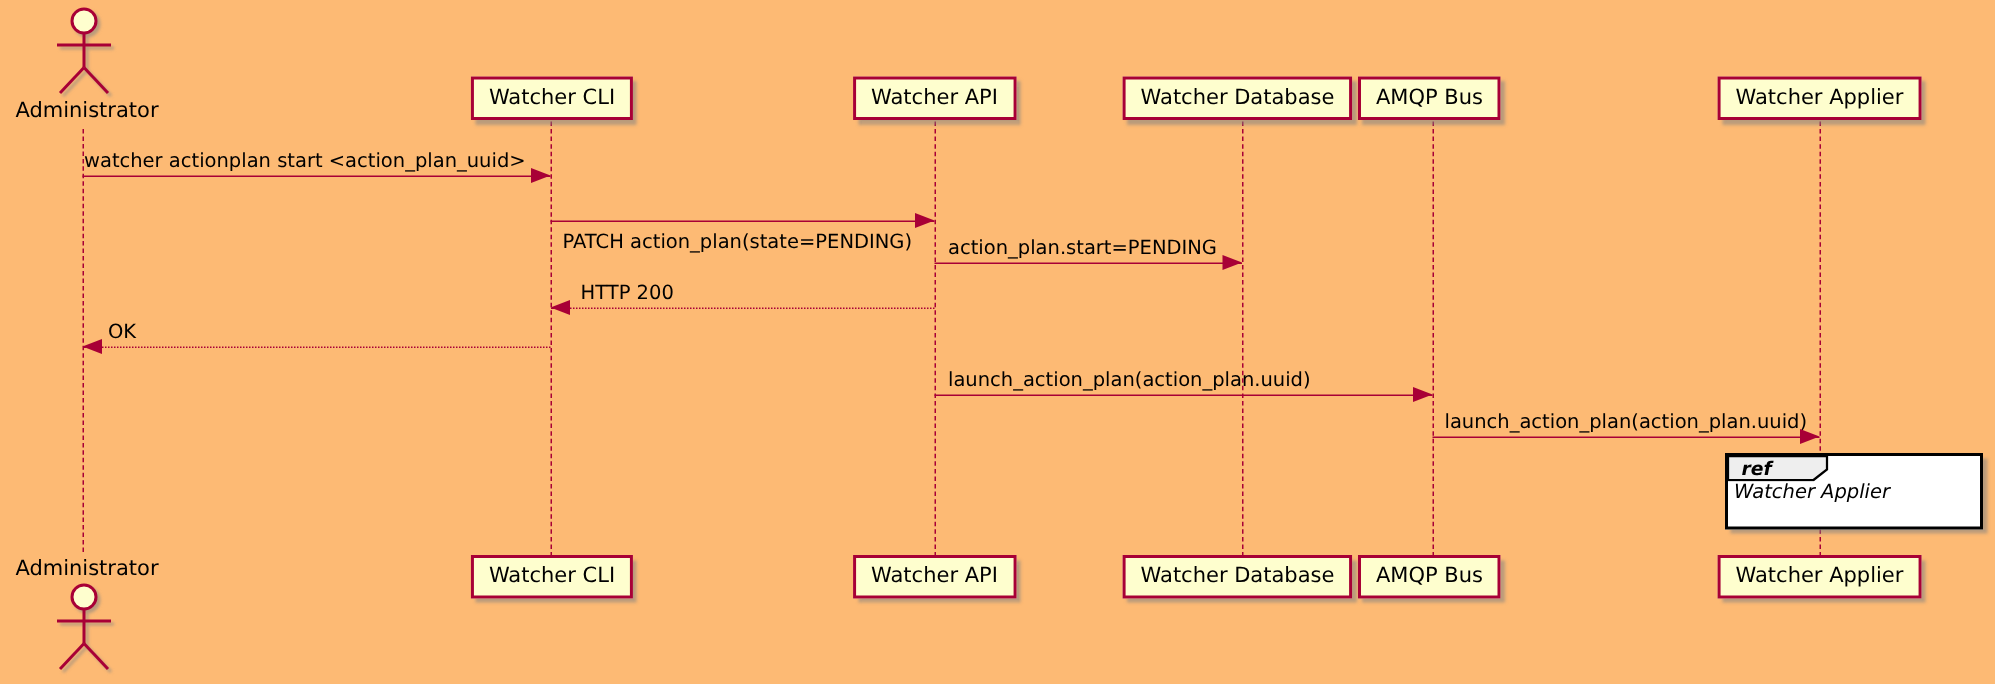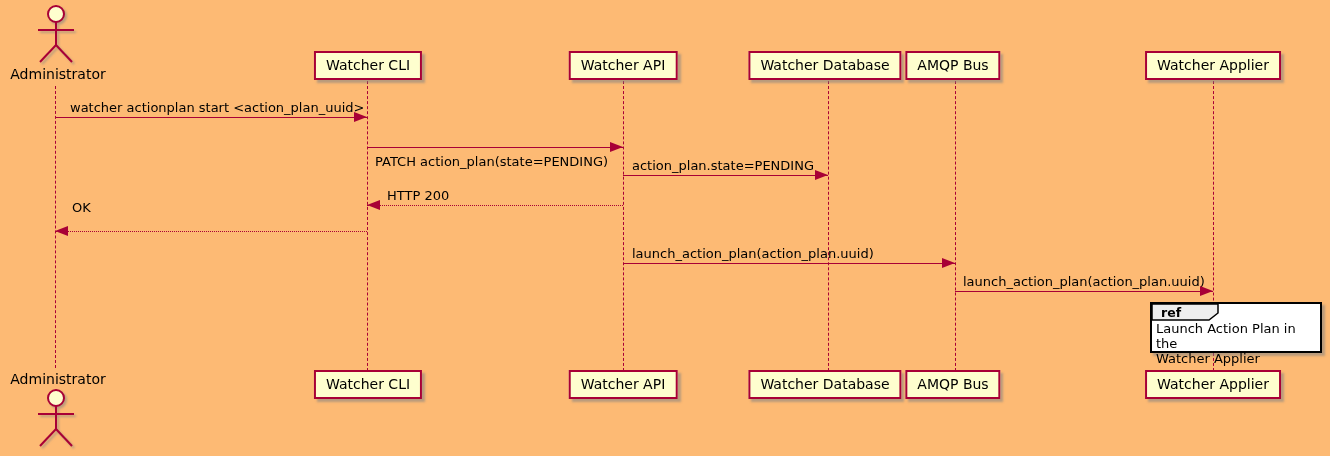--- a/index.html
+++ b/index.html
@@ -92,55 +92,54 @@
     <line x1="19" y1="41" x2="35" y2="58" stroke="#A80036" stroke-width="2"></line>
   </svg>
   <div class="actor-label" style="left:58px;top:66px;">Administrator</div>
 
   <div class="pbox" style="left:368px;top:51px;">Watcher CLI</div>
   <div class="pbox" style="left:623px;top:51px;">Watcher API</div>
   <div class="pbox" style="left:825px;top:51px;">Watcher Database</div>
   <div class="pbox" style="left:953px;top:51px;">AMQP Bus</div>
   <div class="pbox" style="left:1213px;top:51px;">Watcher Applier</div>
 
-  <div class="msg-label" style="left:70px;top:100px;">watcher actionplan start &lt;action_plan_uuid&gt;</div>
+  <div class="msg-label" style="left:56px;top:100px;">watcher actionplan start &lt;action_plan_uuid&gt;</div>
   <div class="msg-line" style="left:55px;top:117px;width:312px;"></div>
   <div class="arrowhead right" style="left:354px;top:112px;"></div>
 
   <div class="msg-label" style="left:375px;top:130px;margin-top:24px;">PATCH action_plan(state=PENDING)</div>
   <div class="msg-line" style="left:367px;top:147px;width:256px;"></div>
   <div class="arrowhead right" style="left:610px;top:142px;"></div>
 
-  <div class="msg-label" style="left:632px;top:158px;">action_plan.state=PENDING</div>
+  <div class="msg-label" style="left:632px;top:158px;">action_plan.start=PENDING</div>
   <div class="msg-line" style="left:623px;top:175px;width:205px;"></div>
   <div class="arrowhead right" style="left:815px;top:170px;"></div>
 
   <div class="msg-label" style="left:387px;top:188px;text-align:center;">HTTP 200</div>
   <div class="msg-line dashed" style="left:367px;top:205px;width:256px;"></div>
   <div class="arrowhead left" style="left:367px;top:200px;"></div>
 
-  <div class="msg-label" style="left:72px;top:200px;">OK</div>
+  <div class="msg-label" style="left:72px;top:214px;">OK</div>
   <div class="msg-line dashed" style="left:55px;top:231px;width:312px;"></div>
   <div class="arrowhead left" style="left:55px;top:226px;"></div>
 
   <div class="msg-label" style="left:632px;top:246px;">launch_action_plan(action_plan.uuid)</div>
   <div class="msg-line" style="left:623px;top:263px;width:332px;"></div>
   <div class="arrowhead right" style="left:942px;top:258px;"></div>
 
   <div class="msg-label" style="left:963px;top:274px;">launch_action_plan(action_plan.uuid)</div>
   <div class="msg-line" style="left:955px;top:291px;width:258px;"></div>
   <div class="arrowhead right" style="left:1200px;top:286px;"></div>
 
-  <div class="ref-box" style="left:1150px;top:302px;width:168px;height:47px;">
+  <div class="ref-box" style="left:1150px;top:302px;width:168px;height:47px;font-style:italic;">
     <svg class="ref-header" width="72" height="18" viewBox="0 0 72 18">
       <path d="M1,1 H67 V10 L58,17 H1 Z" fill="#EEEEEE" stroke="#000000" stroke-width="1.5"></path>
       <text x="10" y="13.5" font-size="12.5" font-weight="bold" font-family="DejaVu Sans, sans-serif" fill="#000000">ref</text>
     </svg>
     <div class="ref-body">
-      <div>Launch Action Plan in the</div>
       <div>Watcher Applier</div>
     </div>
   </div>
 
   <div class="pbox" style="left:368px;top:370px;">Watcher CLI</div>
   <div class="pbox" style="left:623px;top:370px;">Watcher API</div>
   <div class="pbox" style="left:825px;top:370px;">Watcher Database</div>
   <div class="pbox" style="left:953px;top:370px;">AMQP Bus</div>
   <div class="pbox" style="left:1213px;top:370px;">Watcher Applier</div>
 

